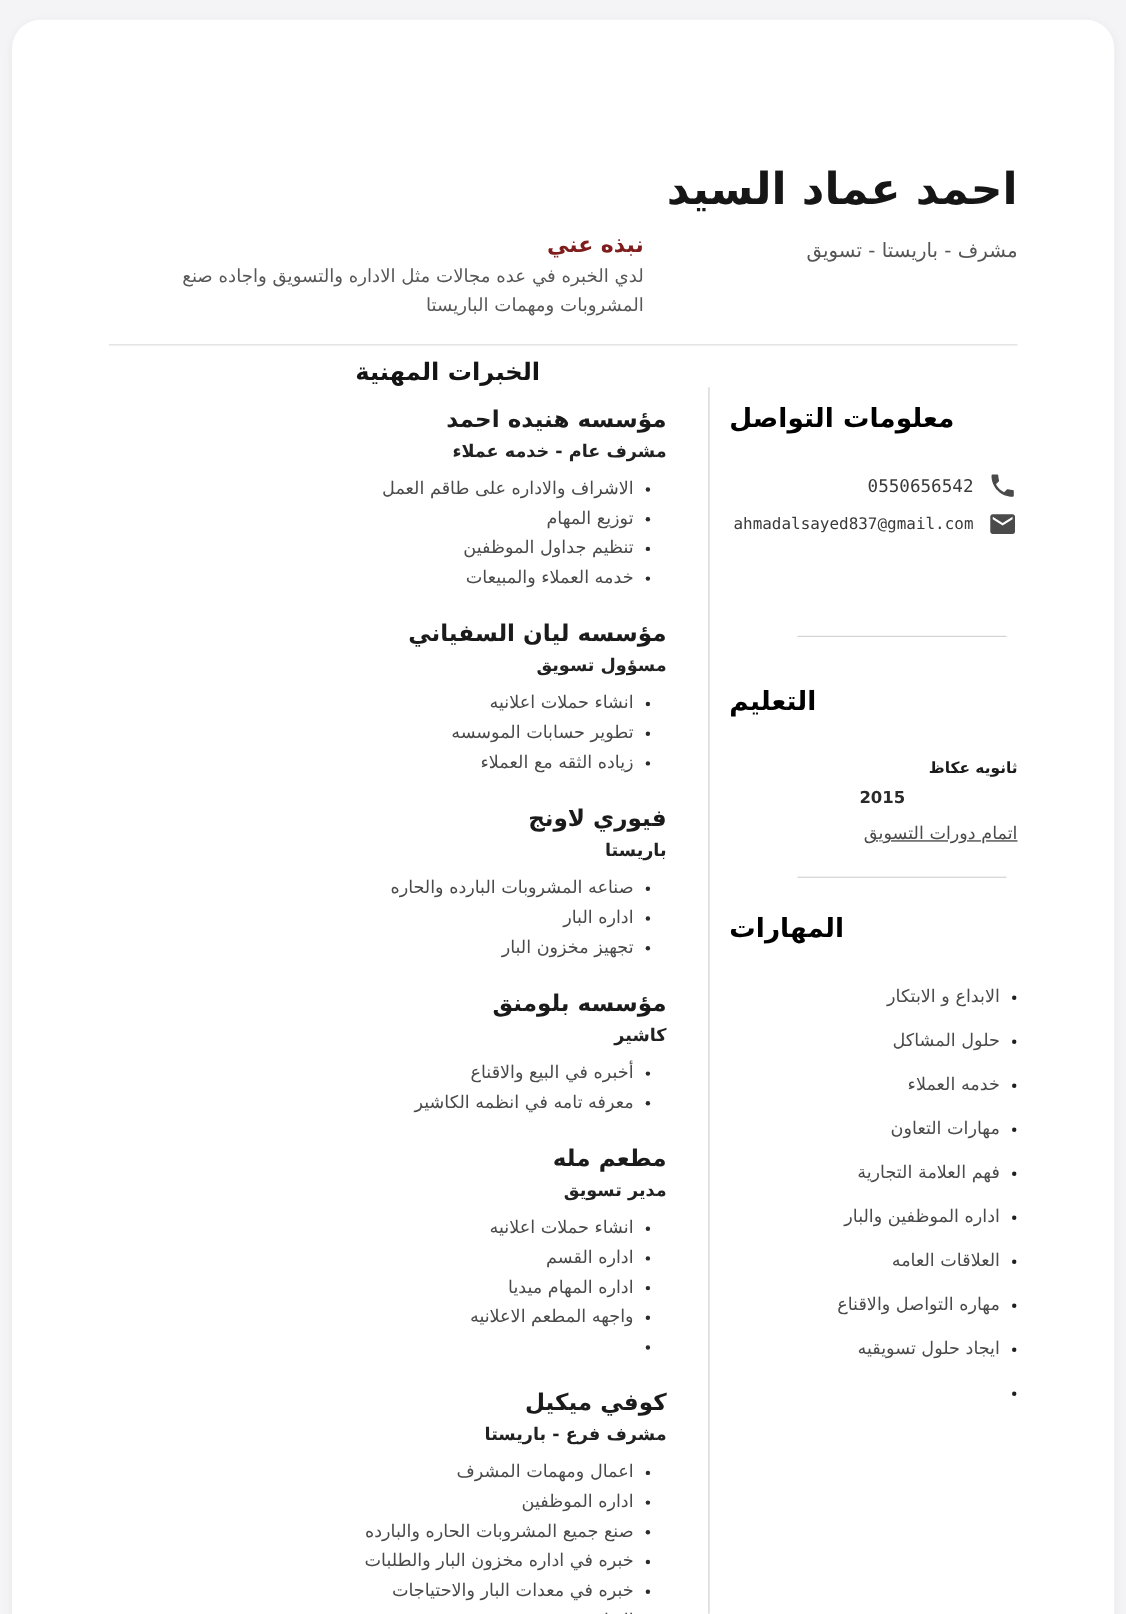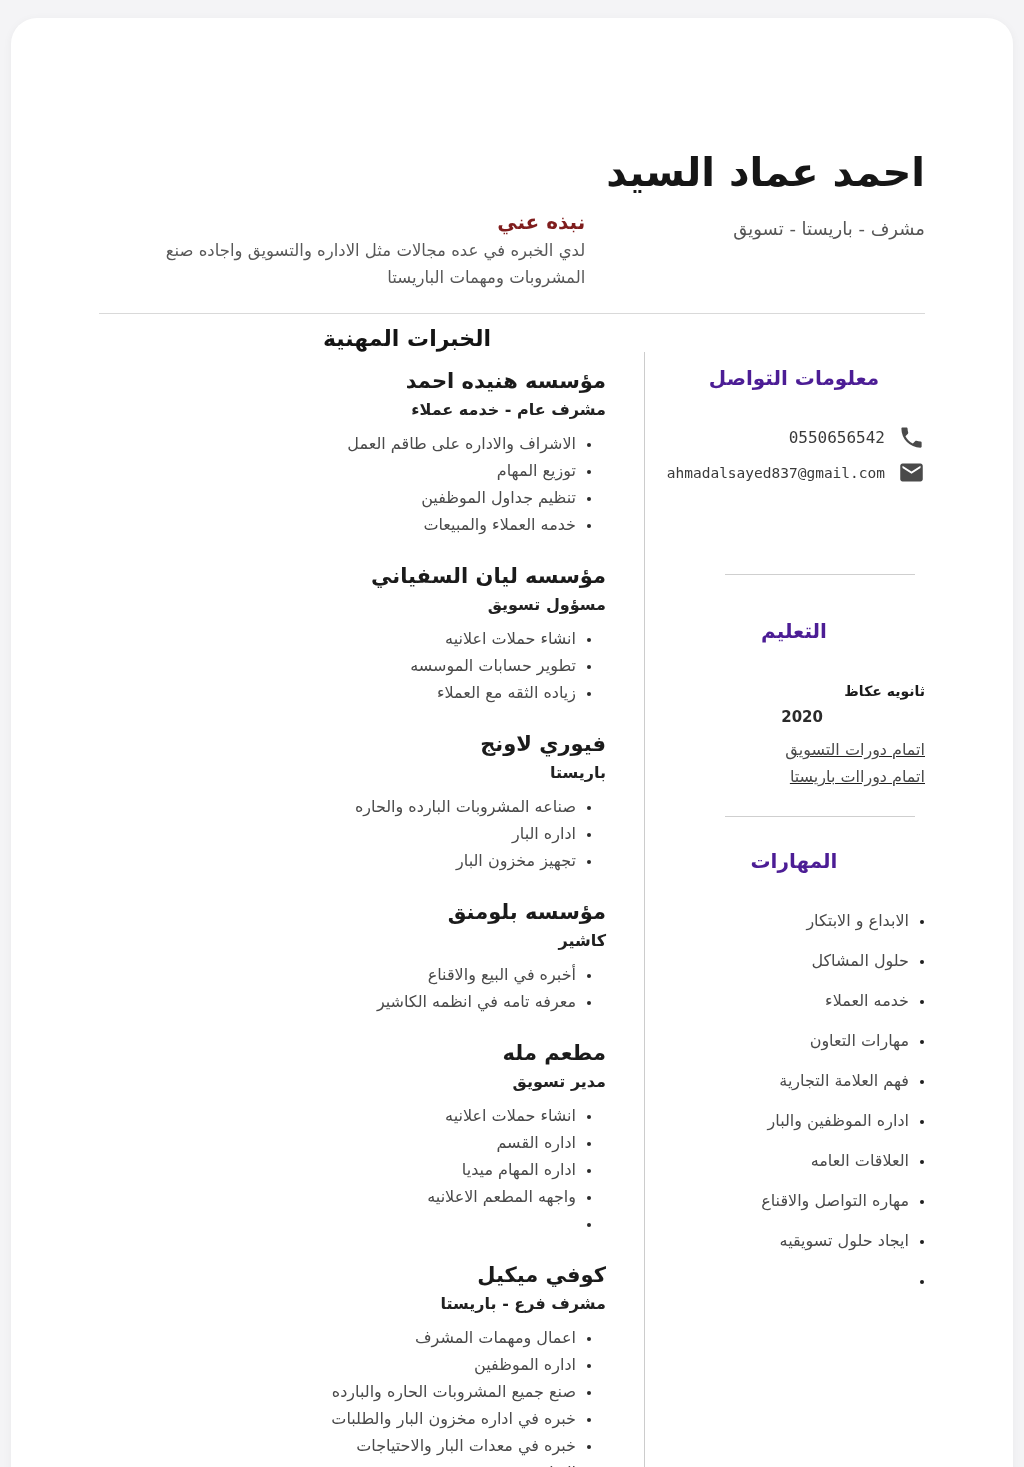--- a/index.html
+++ b/index.html
@@ -78,21 +78,21 @@
   }
   ul.bullets li {
     font-size: 16px;
     line-height: 27px;
     min-height: 27px;
     color: #4a4a4a;
   }
   ul.bullets li::marker { color: #2a2a2a; font-size: 14px; }
 
   
-  .side-heading { margin: 0; font-size: 20px; color: #4c1d95; text-align: center; }
+  .side-heading { margin: 0; font-size: 24px; color: #000000; text-align: left; }
   .contact-rows { margin-top: 34px; }
   .contact-row {
     display: flex;
     align-items: center;
     justify-content: flex-start;
     margin-top: 8px;
   }
   .contact-row .cicon { flex: none; width: 27px; height: 27px; margin-left: 13px; }
   .contact-row .cicon svg { width: 100%; height: 100%; fill: #4a4a4a; }
   .contact-value {
@@ -179,24 +179,23 @@
               <span class="contact-value email-value">ahmadalsayed837@gmail.com</span>
             </div>
           </div>
         </section>
 
         <hr class="side-divider sd1">
 
         <section class="edu-block">
           <h2 class="side-heading">التعليم</h2>
           <h3 class="edu-school">ثانويه عكاظ</h3>
-          <div class="edu-year">2020</div>
+          <div class="edu-year">2015</div>
           <div class="edu-details">
             <div>اتمام دورات التسويق</div>
-            <div>اتمام دوراات باريستا</div>
           </div>
         </section>
 
         <hr class="side-divider sd2">
 
         <section class="skills-block">
           <h2 class="side-heading">المهارات</h2>
           <ul class="skills">
             <li>الابداع و الابتكار</li>
             <li>حلول المشاكل</li>

